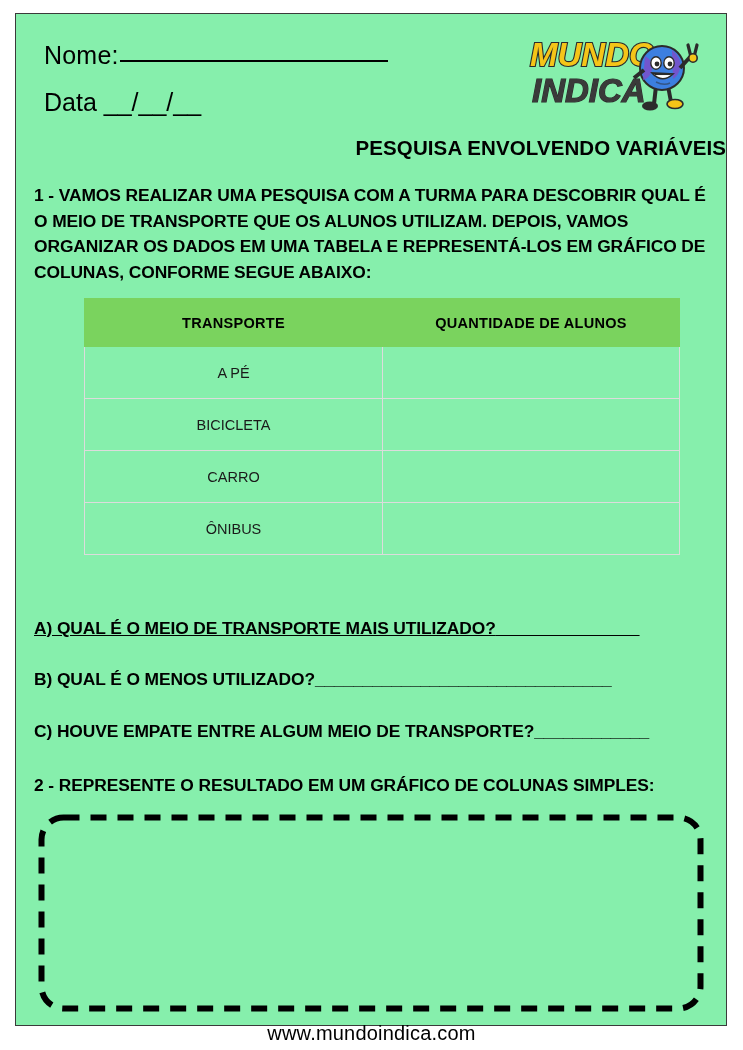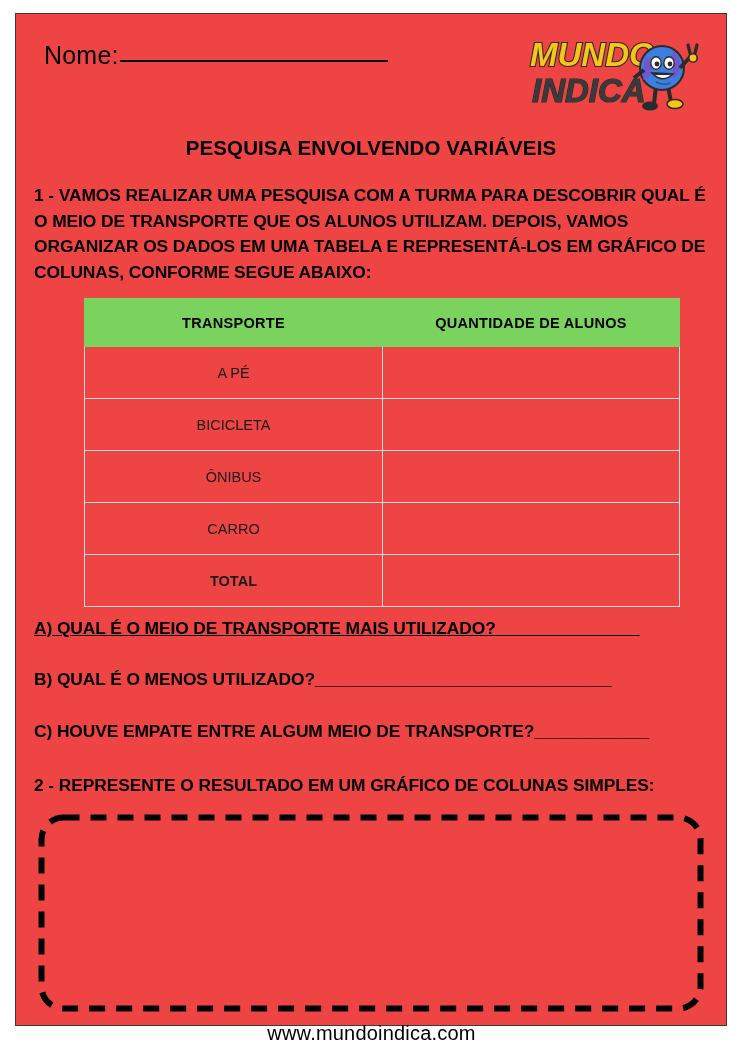--- a/index.html
+++ b/index.html
@@ -16,21 +16,21 @@
   }
 
   .page {
     position: absolute;
     left: 15px;
     top: 13px;
     width: 712px;
     height: 1013px;
     border: 1.5px solid #3a3a3a;
     box-sizing: border-box;
-    background: #ef4444;
+    background: #86efac;
   }
 
   .inner {
     position: absolute;
     left: 0;
     top: 0;
     right: 0;
     bottom: 0;
   }
 
@@ -69,21 +69,21 @@
     height: 86px;
   }
   .logo svg { display: block; }
 
   
   .title {
     position: absolute;
     left: 0;
     right: 0;
     top: 122px;
-    text-align: center;
+    text-align: right;
     font-size: 20.5px;
     font-weight: bold;
     letter-spacing: .1px;
   }
 
   
   .instruction {
     position: absolute;
     left: 18px;
     width: 678px;
@@ -175,20 +175,21 @@
   }
 </style>
 </head>
 <body>
 
 <div class="page">
   <div class="inner">
 
     <div class="name-row"><span>Nome:</span><span class="rule"></span></div>
 
+    <div class="date-row">Data __/__/__</div>
 
     <div class="logo">
       <svg width="184" height="86" viewBox="0 0 184 86" xmlns="http://www.w3.org/2000/svg">
 
         <text x="2" y="36" font-family="Liberation Sans, sans-serif" font-size="33" font-weight="bold" font-style="italic" fill="#F5C518" stroke="#2b2b2b" stroke-width="2.2" paint-order="stroke">MUNDO</text>
 
         <text x="4" y="72" font-family="Liberation Sans, sans-serif" font-size="33" font-weight="bold" font-style="italic" fill="#3A3A3A" stroke="#2b2b2b" stroke-width="1.2" paint-order="stroke">INDICA</text>
 
         <path d="M128 56 L126 74" stroke="#2b2b2b" stroke-width="4" fill="none"></path>
         <path d="M140 56 L143 72" stroke="#2b2b2b" stroke-width="4" fill="none"></path>
@@ -233,29 +234,25 @@
       <tbody>
         <tr>
           <td class="label">A PÉ</td>
           <td></td>
         </tr>
         <tr>
           <td class="label">BICICLETA</td>
           <td></td>
         </tr>
         <tr>
+          <td class="label">CARRO</td>
+          <td></td>
+        </tr>
+        <tr>
           <td class="label">ÔNIBUS</td>
-          <td></td>
-        </tr>
-        <tr>
-          <td class="label">CARRO</td>
-          <td></td>
-        </tr>
-        <tr class="total">
-          <td class="label">TOTAL</td>
           <td></td>
         </tr>
       </tbody>
     </table>
 
     <div class="q q-a"><span>A) QUAL É O MEIO DE TRANSPORTE MAIS UTILIZADO?</span><span>_______________</span></div>
 
     <div class="q q-c"><span>C) HOUVE EMPATE ENTRE ALGUM MEIO DE TRANSPORTE?</span><span>____________</span></div>
 
     <div class="q q-b"><span>B) QUAL É O MENOS UTILIZADO?</span><span>_______________________________</span></div>

